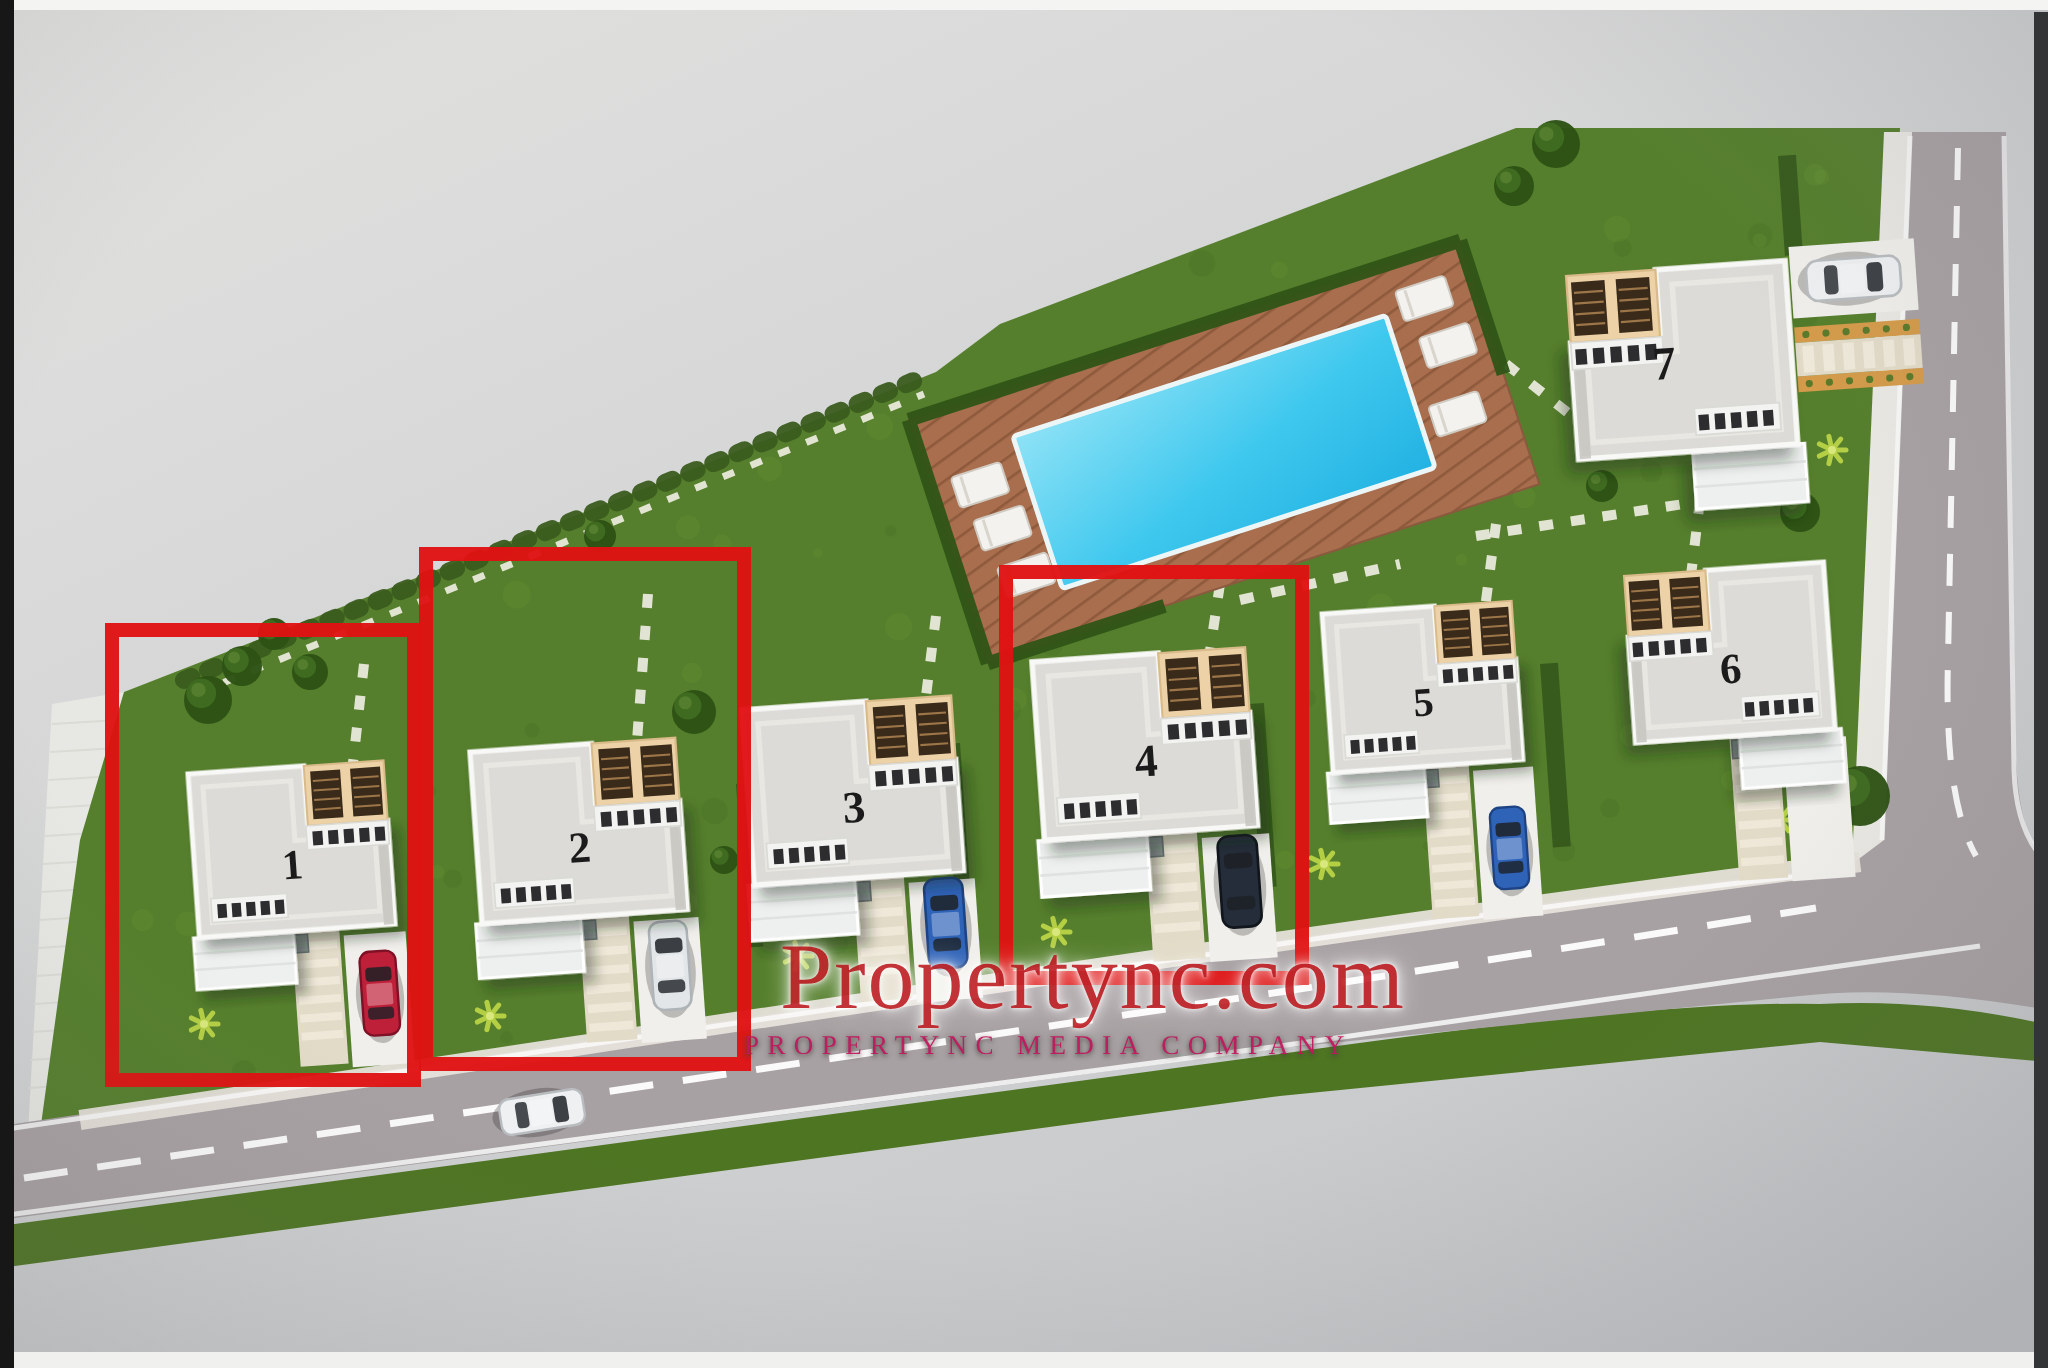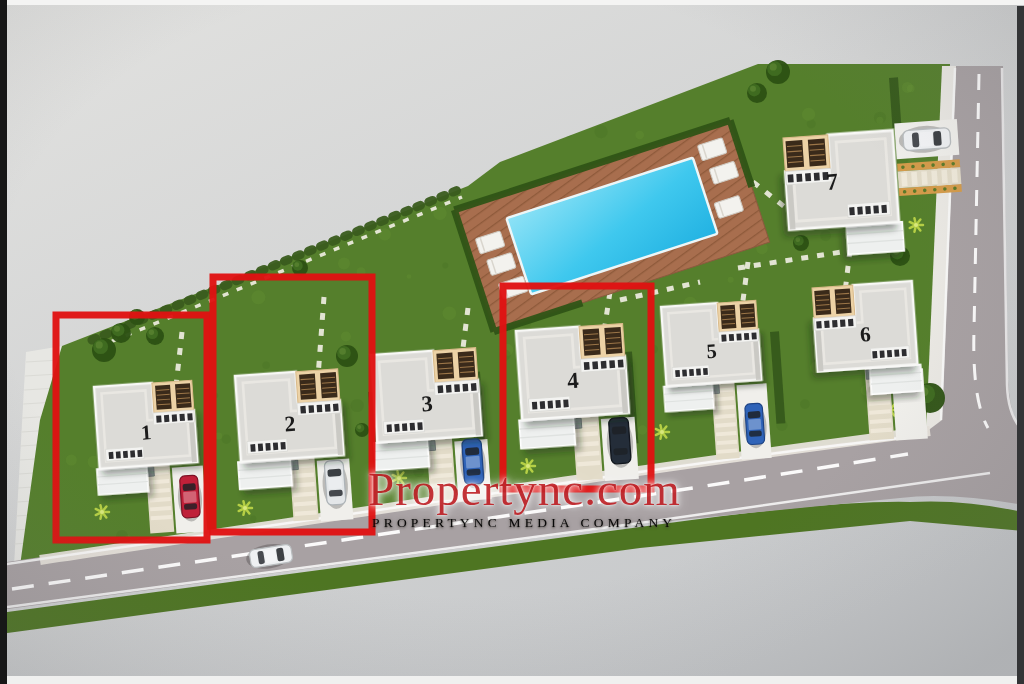--- a/index.html
+++ b/index.html
@@ -1,25 +1,25 @@
 <!DOCTYPE html>
 <html><head>
 <meta charset="utf-8">
 <style>
   html,body{margin:0;padding:0;background:#9aa0a4;}
   .stage{position:relative;width:1024px;height:684px;overflow:hidden;
          font-family:"Liberation Sans",sans-serif;background:#d2d3d4;}
   .stage svg{position:absolute;left:0;top:0;}
-  .wm-title{position:absolute;left:368px;top:462px;z-index:5;
+  .wm-title{position:absolute;left:390px;top:462px;z-index:5;
             font-family:"Liberation Serif",serif;font-size:47px;font-weight:500;
             color:#c0262b;opacity:.93;letter-spacing:1px;white-space:nowrap;
             text-shadow:0 0 2px #fff,0 0 6px #fff,0 0 12px rgba(255,255,255,.9);}
   .wm-sub{position:absolute;left:372px;top:515px;z-index:5;
           font-family:"Liberation Serif",serif;font-size:13.5px;
-          color:#000000;letter-spacing:4.2px;white-space:nowrap;opacity:.95;
+          color:#be185d;letter-spacing:4.2px;white-space:nowrap;opacity:.95;
           text-shadow:0 1px 2px rgba(70,65,60,.85),0 0 4px rgba(90,85,80,.5);}
 </style>
 </head>
 <body>
 
 <div class="stage">
   <svg id="scene" width="1024" height="684" viewBox="0 0 1024 684">
       <defs>
         <linearGradient id="bgGrad" x1="0" y1="0" x2="0.7" y2="1">
           <stop offset="0%" stop-color="#e2e2e0"></stop>

